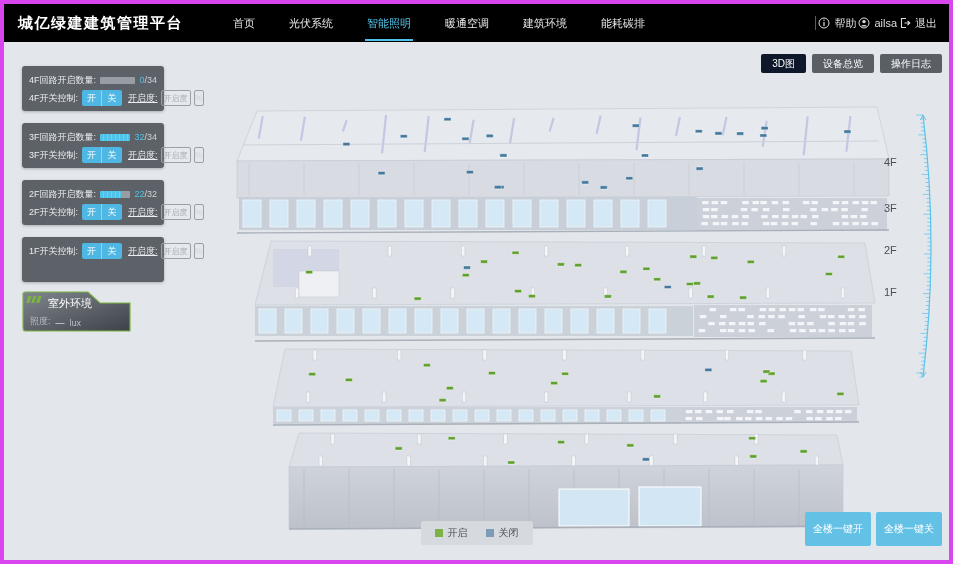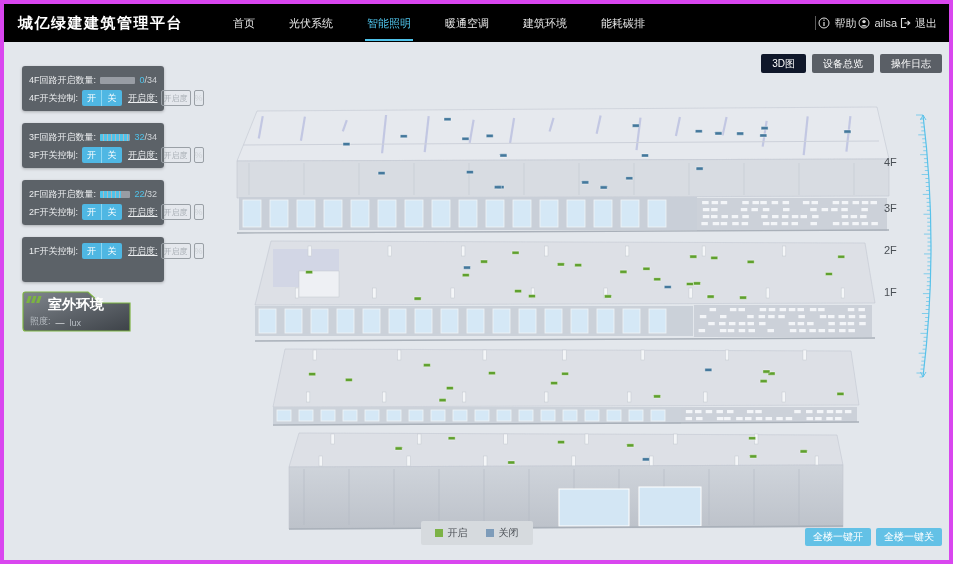--- a/index.html
+++ b/index.html
@@ -32,42 +32,42 @@
   .sw-btn.on { border-radius:2px 0 0 2px; border-right:1px solid #8ed7f2; margin-left:4px; }
   .sw-btn.off { border-radius:0 2px 2px 0; }
   .dim-label { margin-left:6px;text-decoration:underline; }
   .dim-input { width:30px; height:16px; margin-left:3px; background:rgba(255,255,255,0.08); border:1px solid #9aa0a6; border-radius:2px; color:#e8eaec; font-size:8px; font-family:inherit; text-align:center; padding:0; }
   .dim-input::placeholder { color:#aab0b6; }
   .pct-box { width:14px; height:16px; margin-left:3px; border:1px solid #9aa0a6; border-radius:2px; color:#cfd3d7; font-size:9px; display:flex; align-items:center; justify-content:center; background:rgba(255,255,255,0.05); }
 
   
   .outdoor { position:absolute; left:18px; top:287px; width:110px; height:42px; z-index:20; }
   .outdoor svg { position:absolute; left:0; top:0; }
-  .od-title { position:absolute; left:26px; top:5px; color:#fff; font-size:14px; font-weight:bold; }
+  .od-title { position:absolute; left:26px; top:5px; color:#fff; font-size:11px; font-weight:normal; }
   .od-row { position:absolute; left:8px; top:24px; font-size:9px; color:#b9bfc5; display:flex; gap:5px; align-items:flex-end; }
   .od-val { color:#e6e9ec; }
 
   
   .view-btns { position:absolute; right:7px; top:50px; display:flex; gap:6px; z-index:20; }
   .view-btn { height:19px; padding:0 11px; border:none; border-radius:2px; font-size:10px; font-family:inherit; color:#fff; background:#5a5f66; cursor:pointer; }
   .view-btn.active { background:#0f172a; }
 
   
   .floor-scale { position:absolute; left:880px; top:0; z-index:20; }
   .fs-label { position:absolute; left:0; font-size:11px; color:#4a4f55; white-space:nowrap; }
   .ruler-wrap { position:absolute; left:912px; top:108px; width:30px; height:270px; z-index:20; cursor:pointer; }
 
   
   .legend { position:absolute; left:50%; transform:translateX(-50%); bottom:15px; background:#d6dade; border-radius:2px; padding:5px 14px; display:flex; gap:18px; align-items:center; z-index:20; }
   .legend-item { display:flex; align-items:center; gap:5px; font-size:10px; color:#4a4f55; }
   .legend-swatch { width:8px; height:8px; display:inline-block; }
 
   
   .bulk-btns { position:absolute; right:7px; bottom:14px; display:flex; gap:5px; z-index:20; }
-  .bulk-btn { height:18px; padding:0 8px; border:none; border-radius:2px; background:#63c1e6; color:#fff; font-size:10px; font-family:inherit; cursor:pointer; }
+  .bulk-btn { height:34px; padding:0 8px; border:none; border-radius:2px; background:#63c1e6; color:#fff; font-size:10px; font-family:inherit; cursor:pointer; }
 
   
   .building { position:absolute; left:225px; top:55px; width:672px; height:492px; z-index:10; cursor:grab; }
 </style>
 </head>
 <body>
 
 <div class="app">
 
   <header class="topbar">

